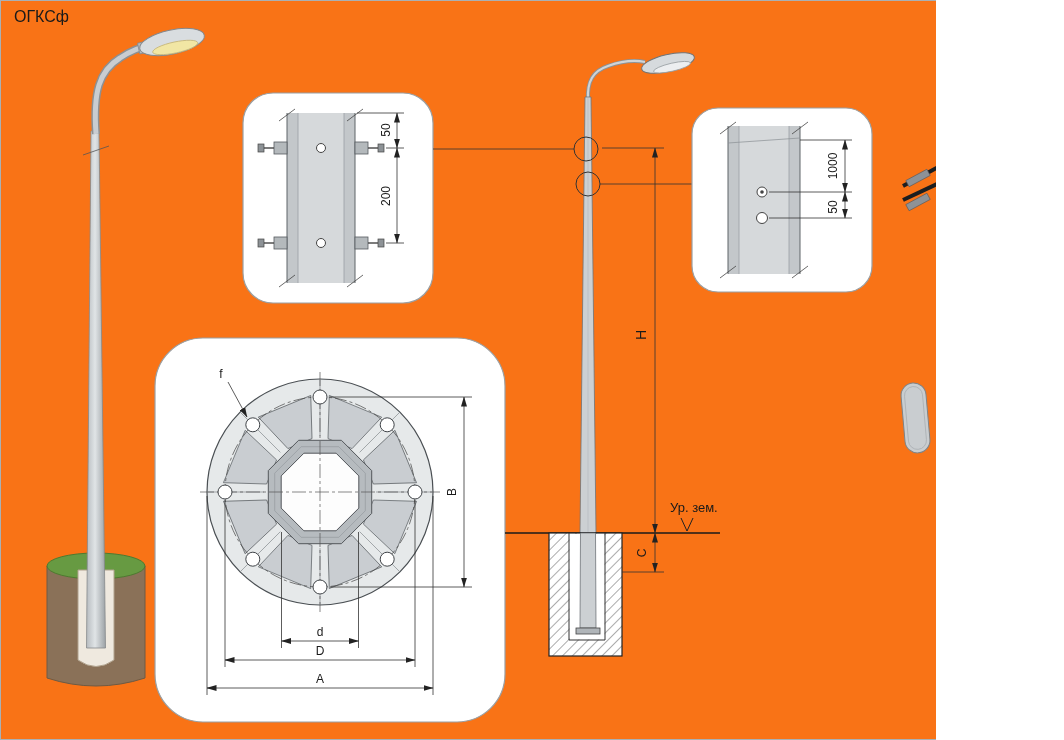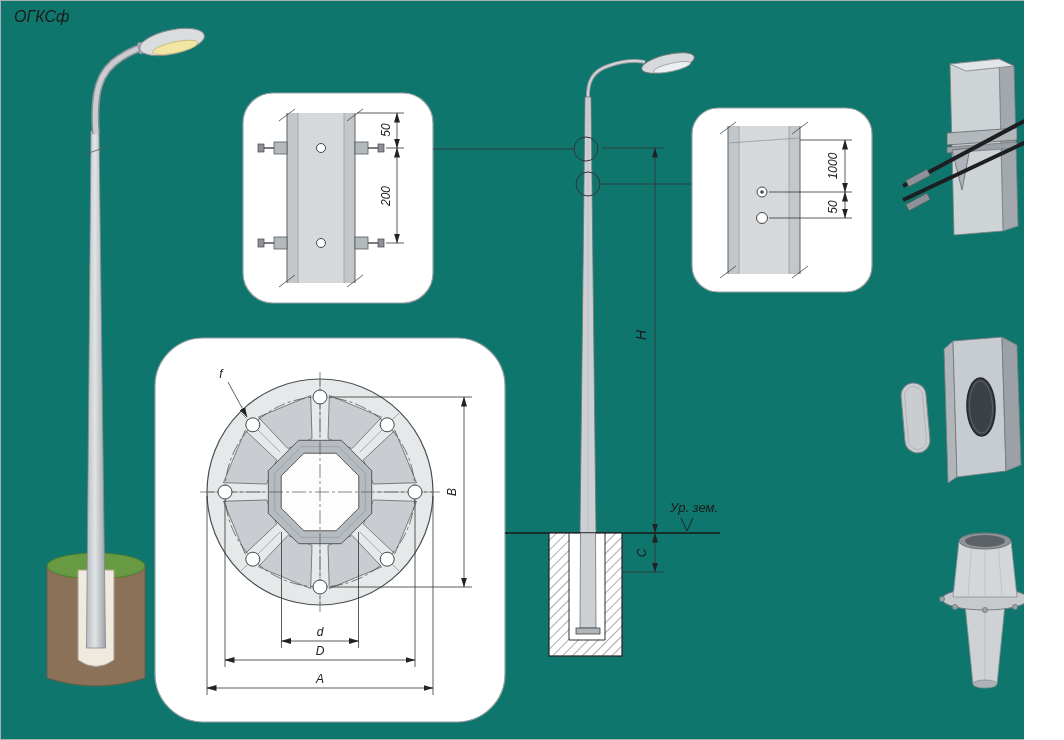--- a/index.html
+++ b/index.html
@@ -1,16 +1,16 @@
 <!DOCTYPE html>
 <html><head>
 <meta charset="utf-8">
 <style>
   html,body{margin:0;padding:0;background:#fff;}
-  .canvas{position:relative;width:1024px;height:740px;background:#0f766e;overflow:hidden;font-style:italic;}
+  .canvas{position:relative;width:936px;height:740px;background:#f97316;overflow:hidden;}
   .canvas svg{position:absolute;left:0;top:0;display:block;}
   svg text{font-family:"Liberation Sans","DejaVu Sans",sans-serif;fill:#1a1a1a;}
   .dim{font-size:12px;}
   .dimBig{font-size:14px;}
   .title{font-size:16px;}
   .gnd{font-size:13px;}
 </style>
 </head>
 <body>
 

